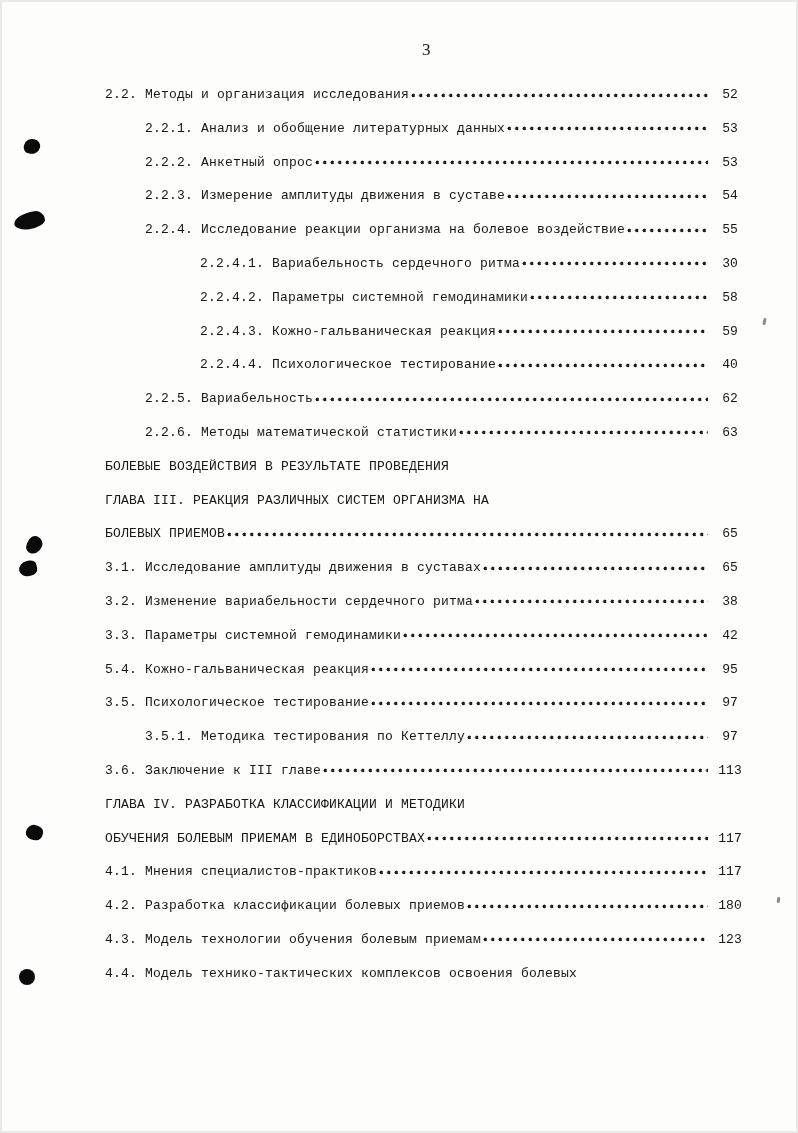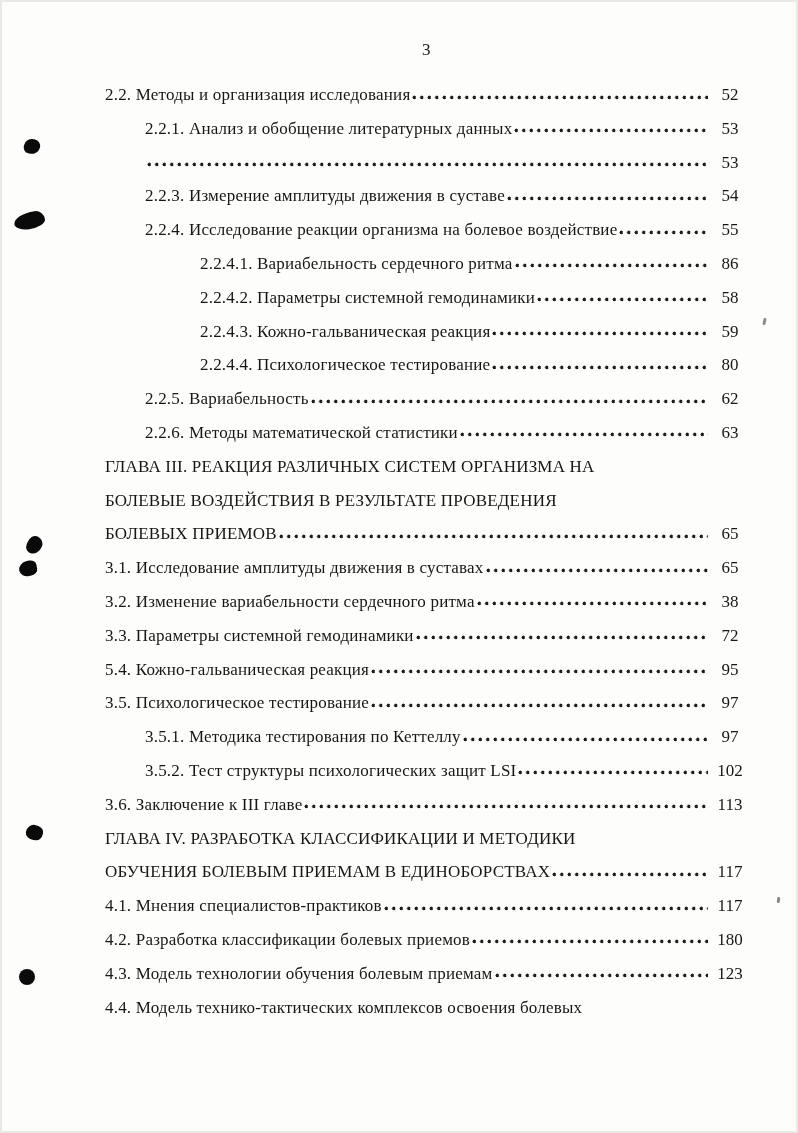--- a/index.html
+++ b/index.html
@@ -25,21 +25,22 @@
     box-sizing: border-box;
   }
   .page-number-top {
     text-align: center;
     font-size: 17px;
     height: 24px;
     margin-bottom: 14px;
     letter-spacing: 0.5px;
   }
   .toc {
-    font-size: 17px;
+    font-size: 13px;
+    font-family: Liberation Mono, monospace;
   }
   .toc-row {
     display: flex;
     align-items: baseline;
     height: 33.8px;
     line-height: 33.8px;
   }
   .toc-row.indent-0 { padding-left: 0; }
   .toc-row.indent-1 { padding-left: 40px; }
   .toc-row.indent-2 { padding-left: 95px; }
@@ -90,108 +91,104 @@
         <span class="toc-label">2.2. Методы и организация исследования</span>
         <span class="leader"></span>
         <span class="toc-page">52</span>
       </div>
       <div class="toc-row indent-1">
         <span class="toc-label">2.2.1. Анализ и обобщение литературных данных</span>
         <span class="leader"></span>
         <span class="toc-page">53</span>
       </div>
       <div class="toc-row indent-1">
+        <span class="toc-label">2.2.2. Анкетный опрос</span>
         <span class="leader"></span>
         <span class="toc-page">53</span>
       </div>
       <div class="toc-row indent-1">
         <span class="toc-label">2.2.3. Измерение амплитуды движения в суставе</span>
         <span class="leader"></span>
         <span class="toc-page">54</span>
       </div>
       <div class="toc-row indent-1">
         <span class="toc-label">2.2.4. Исследование реакции организма на болевое воздействие</span>
         <span class="leader"></span>
         <span class="toc-page">55</span>
       </div>
       <div class="toc-row indent-2">
         <span class="toc-label">2.2.4.1. Вариабельность сердечного ритма</span>
         <span class="leader"></span>
-        <span class="toc-page">86</span>
+        <span class="toc-page">30</span>
       </div>
       <div class="toc-row indent-2">
         <span class="toc-label">2.2.4.2. Параметры системной гемодинамики</span>
         <span class="leader"></span>
         <span class="toc-page">58</span>
       </div>
       <div class="toc-row indent-2">
         <span class="toc-label">2.2.4.3. Кожно-гальваническая реакция</span>
         <span class="leader"></span>
         <span class="toc-page">59</span>
       </div>
       <div class="toc-row indent-2">
         <span class="toc-label">2.2.4.4. Психологическое тестирование</span>
         <span class="leader"></span>
-        <span class="toc-page">80</span>
+        <span class="toc-page">40</span>
       </div>
       <div class="toc-row indent-1">
         <span class="toc-label">2.2.5. Вариабельность</span>
         <span class="leader"></span>
         <span class="toc-page">62</span>
       </div>
       <div class="toc-row indent-1">
         <span class="toc-label">2.2.6. Методы математической статистики</span>
         <span class="leader"></span>
         <span class="toc-page">63</span>
       </div>
       <div class="toc-row indent-0">
+        <span class="toc-label">БОЛЕВЫЕ ВОЗДЕЙСТВИЯ В РЕЗУЛЬТАТЕ ПРОВЕДЕНИЯ</span>
+      </div>
+      <div class="toc-row indent-0">
         <span class="toc-label">ГЛАВА III. РЕАКЦИЯ РАЗЛИЧНЫХ СИСТЕМ ОРГАНИЗМА НА</span>
       </div>
       <div class="toc-row indent-0">
-        <span class="toc-label">БОЛЕВЫЕ ВОЗДЕЙСТВИЯ В РЕЗУЛЬТАТЕ ПРОВЕДЕНИЯ</span>
-      </div>
-      <div class="toc-row indent-0">
         <span class="toc-label">БОЛЕВЫХ ПРИЕМОВ</span>
         <span class="leader"></span>
         <span class="toc-page">65</span>
       </div>
       <div class="toc-row indent-0">
         <span class="toc-label">3.1. Исследование амплитуды движения в суставах</span>
         <span class="leader"></span>
         <span class="toc-page">65</span>
       </div>
       <div class="toc-row indent-0">
         <span class="toc-label">3.2. Изменение вариабельности сердечного ритма</span>
         <span class="leader"></span>
         <span class="toc-page">38</span>
       </div>
       <div class="toc-row indent-0">
         <span class="toc-label">3.3. Параметры системной гемодинамики</span>
         <span class="leader"></span>
-        <span class="toc-page">72</span>
+        <span class="toc-page">42</span>
       </div>
       <div class="toc-row indent-0">
         <span class="toc-label">5.4. Кожно-гальваническая реакция</span>
         <span class="leader"></span>
         <span class="toc-page">95</span>
       </div>
       <div class="toc-row indent-0">
         <span class="toc-label">3.5. Психологическое тестирование</span>
         <span class="leader"></span>
         <span class="toc-page">97</span>
       </div>
       <div class="toc-row indent-1">
         <span class="toc-label">3.5.1. Методика тестирования по Кеттеллу</span>
         <span class="leader"></span>
         <span class="toc-page">97</span>
-      </div>
-      <div class="toc-row indent-1">
-        <span class="toc-label">3.5.2. Тест структуры психологических защит LSI</span>
-        <span class="leader"></span>
-        <span class="toc-page">102</span>
       </div>
       <div class="toc-row indent-0">
         <span class="toc-label">3.6. Заключение к III главе</span>
         <span class="leader"></span>
         <span class="toc-page">113</span>
       </div>
       <div class="toc-row indent-0">
         <span class="toc-label">ГЛАВА IV. РАЗРАБОТКА КЛАССИФИКАЦИИ И МЕТОДИКИ</span>
       </div>
       <div class="toc-row indent-0">

